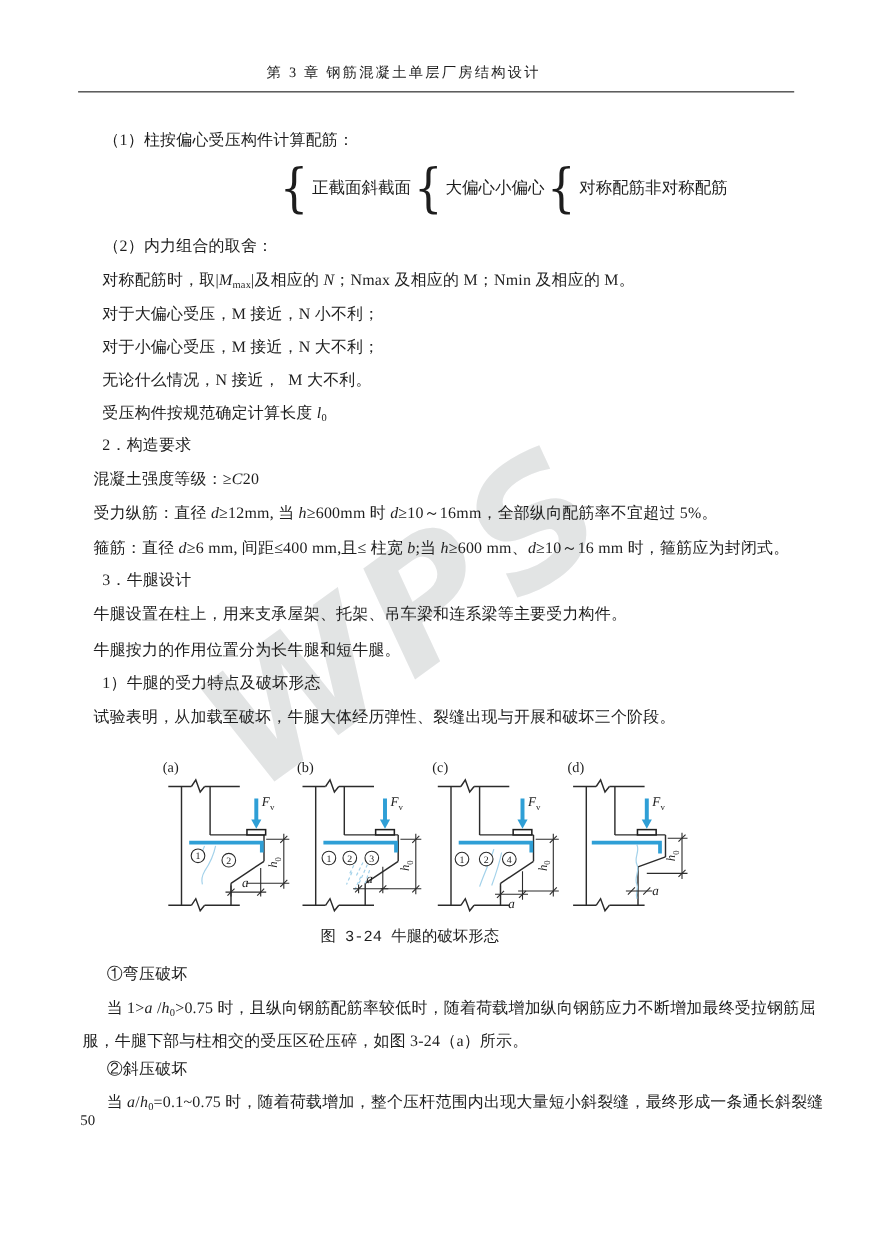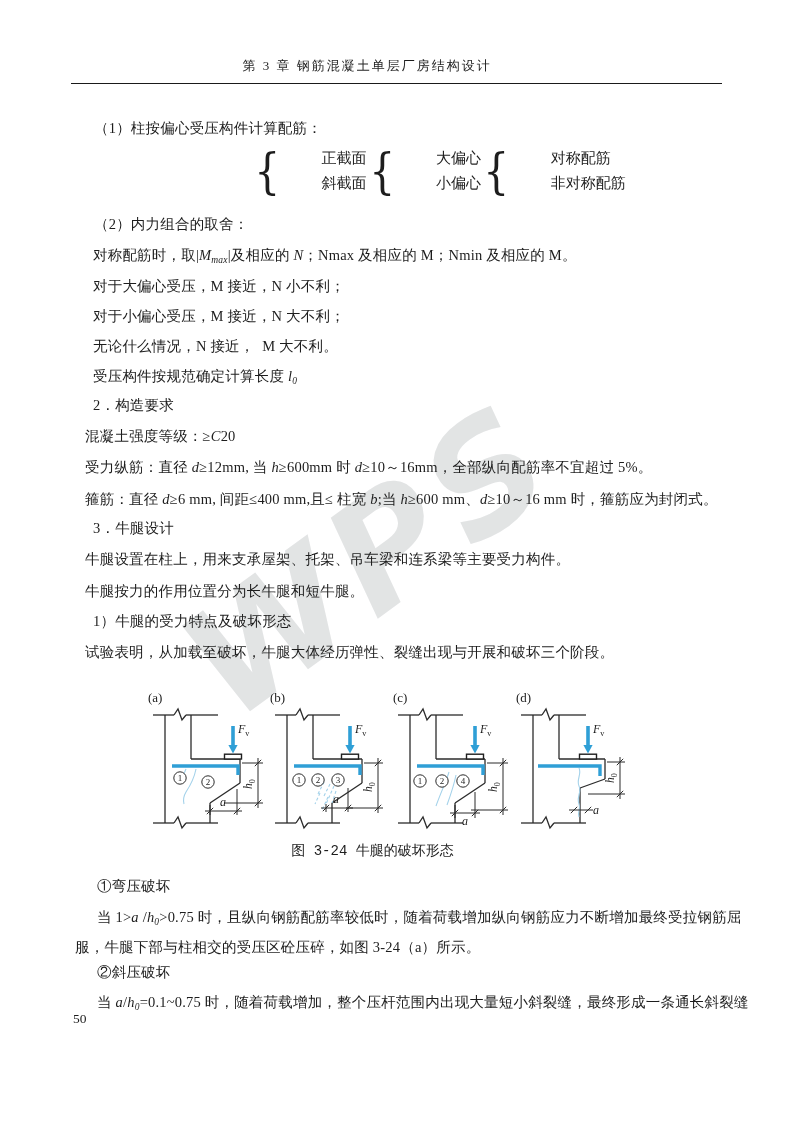--- a/index.html
+++ b/index.html
@@ -5,26 +5,26 @@
   html,body{margin:0;padding:0;background:#ffffff;}
   .page{position:relative;width:793px;height:1122px;background:#ffffff;overflow:hidden;
         font-family:"Liberation Serif","DejaVu Serif",serif;color:#1d1d1d;}
   .hdr{position:absolute;top:57px;left:0;width:734px;text-align:center;
        font-size:13px;letter-spacing:2px;z-index:2;}
   .rule{position:absolute;top:83px;left:71px;width:651px;height:0;
         border-top:1.8px solid #1a1a1a;z-index:2;}
   .line{position:absolute;font-size:14.5px;line-height:20px;letter-spacing:0.2px;
         white-space:pre;z-index:2;}
   .seg-i{font-style:italic;}
-  .seg-sub{font-size:9.5px;vertical-align:-3px;font-style:italic;}
+  .seg-sub{font-size:9.5px;vertical-align:-3px;}
   .brace-wrap{position:absolute;left:252px;top:145px;display:flex;align-items:center;z-index:2;}
   .bgroup{display:flex;align-items:center;}
   .bchar{font-size:48px;font-weight:300;line-height:52px;transform:scaleX(.85);
          font-family:"DejaVu Serif",serif;margin-right:1px;}
-  .bstack{display:flex;flex-direction:column;font-size:15px;line-height:25px;margin-left:38px;}
+  .bstack{display:flex;flex-direction:row;font-size:15px;line-height:25px;}
   .wm{position:absolute;left:85px;top:370px;width:570px;height:380px;z-index:1;
       display:flex;align-items:center;justify-content:center;
       transform:rotate(-36deg);
       font-family:"DejaVu Sans",sans-serif;font-weight:bold;font-style:italic;
       font-size:150px;letter-spacing:10px;color:#d9dbdc;opacity:.75;
       user-select:none;pointer-events:none;}
   .fig{position:absolute;left:140px;top:686px;width:540px;height:158px;z-index:2;}
   .panel{position:absolute;top:0;}
   .caption{position:absolute;top:842px;left:0;width:745px;text-align:center;
            font-size:14px;z-index:2;font-family:Liberation Mono, monospace;}

